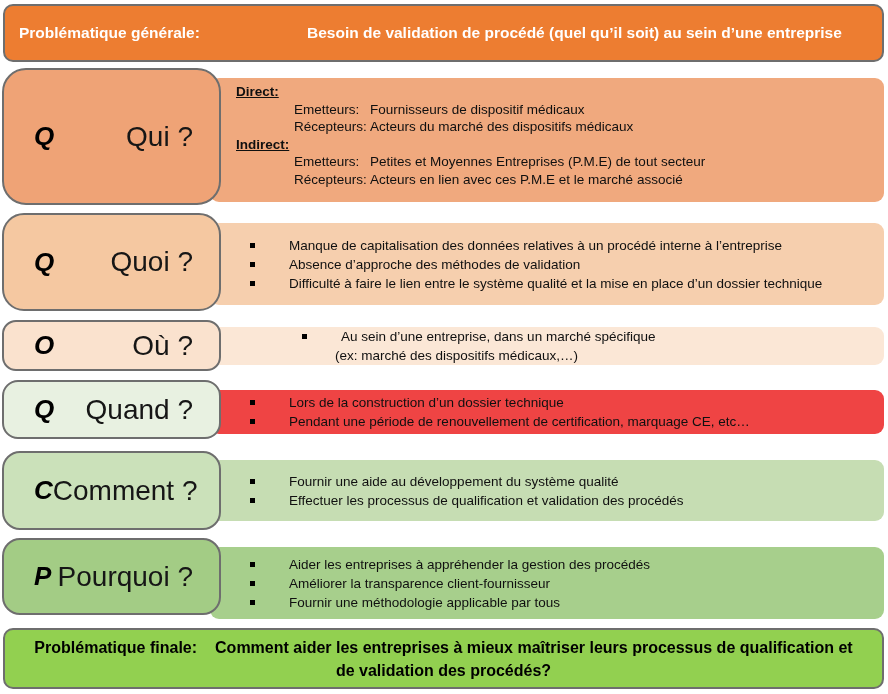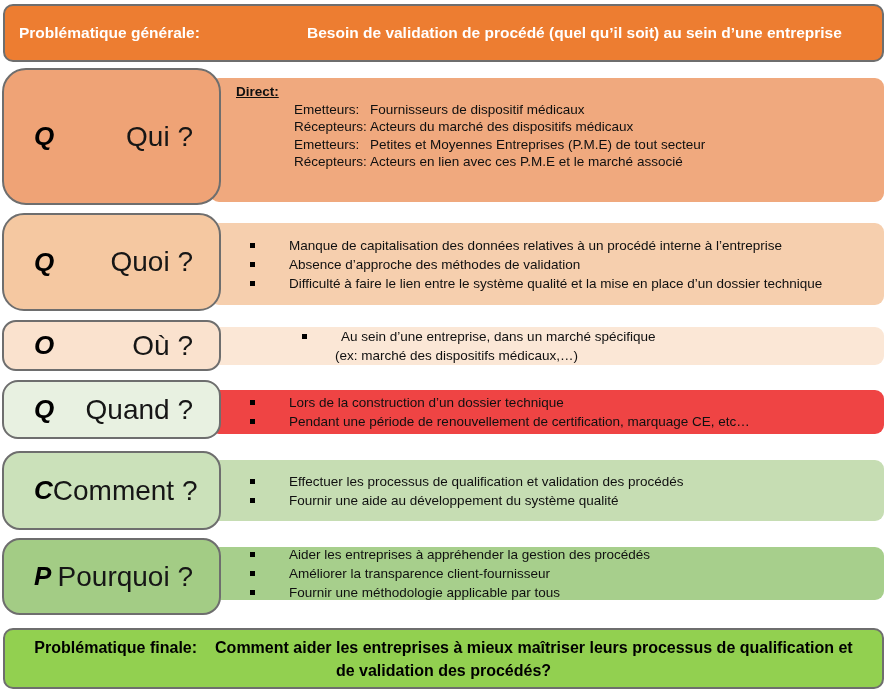--- a/index.html
+++ b/index.html
@@ -51,21 +51,21 @@
   .qbox.r2 { top:213px; height:98px;  border-radius:22px; }
   .qbox.r3 { top:320px; height:51px;  border-radius:14px; }
   .qbox.r4 { top:380px; height:59px;  border-radius:16px; }
   .qbox.r5 { top:451px; height:79px;  border-radius:18px; }
   .qbox.r6 { top:538px; height:77px;  border-radius:18px; }
   .panel.p1 { top:78px;  height:124px; }
   .panel.p2 { top:223px; height:82px; }
   .panel.p3 { top:327px; height:38px; }
   .panel.p4 { top:390px; height:44px; }
   .panel.p5 { top:460px; height:61px; }
-  .panel.p6 { top:547px; height:53px; }
+  .panel.p6 { top:547px; height:72px; }
 </style>
 </head>
 <body>
 
 <div class="canvas">
 
   <div class="banner banner-top" style="background-color: rgb(237, 125, 49);">
     <span class="blabel">Problématique générale:</span>
     <span>Besoin de validation de procédé (quel qu’il soit) au sein d’une entreprise</span>
   </div>
@@ -73,20 +73,21 @@
   <div class="panel p1 panel-who" style="background-color: rgb(240, 169, 126);">
     <div class="group-title">Direct:</div>
     <div class="entry">
       <span class="elabel">Emetteurs:</span>
       <span>Fournisseurs de dispositif médicaux</span>
     </div>
     <div class="entry">
       <span class="elabel">Récepteurs:</span>
       <span>Acteurs du marché des dispositifs médicaux</span>
     </div>
+    <div class="group-title">Indirect:</div>
     <div class="entry">
       <span class="elabel">Emetteurs:</span>
       <span>Petites et Moyennes Entreprises (P.M.E) de tout secteur</span>
     </div>
     <div class="entry">
       <span class="elabel">Récepteurs:</span>
       <span>Acteurs en lien avec ces P.M.E et le marché associé</span>
     </div>
   </div>
   <div class="qbox r1" style="background-color: rgb(239, 163, 118);">
@@ -136,25 +137,25 @@
     </div>
   </div>
   <div class="qbox r4" style="background-color: rgb(232, 241, 225);">
     <span class="letter">Q</span>
     <span class="question">Quand ?</span>
   </div>
 
   <div class="panel p5" style="background-color: rgb(198, 221, 179);">
     <div class="bullet-line">
       <span class="sq"></span>
-      <span>Effectuer les processus de qualification et validation des procédés</span>
+      <span>Fournir une aide au développement du système qualité</span>
     </div>
     <div class="bullet-line">
       <span class="sq"></span>
-      <span>Fournir une aide au développement du système qualité</span>
+      <span>Effectuer les processus de qualification et validation des procédés</span>
     </div>
   </div>
   <div class="qbox r5" style="background-color: rgb(203, 225, 186);">
     <span class="letter">C</span>
     <span class="question">Comment ?</span>
   </div>
 
   <div class="panel p6" style="background-color: rgb(167, 207, 140);">
     <div class="bullet-line">
       <span class="sq"></span>

